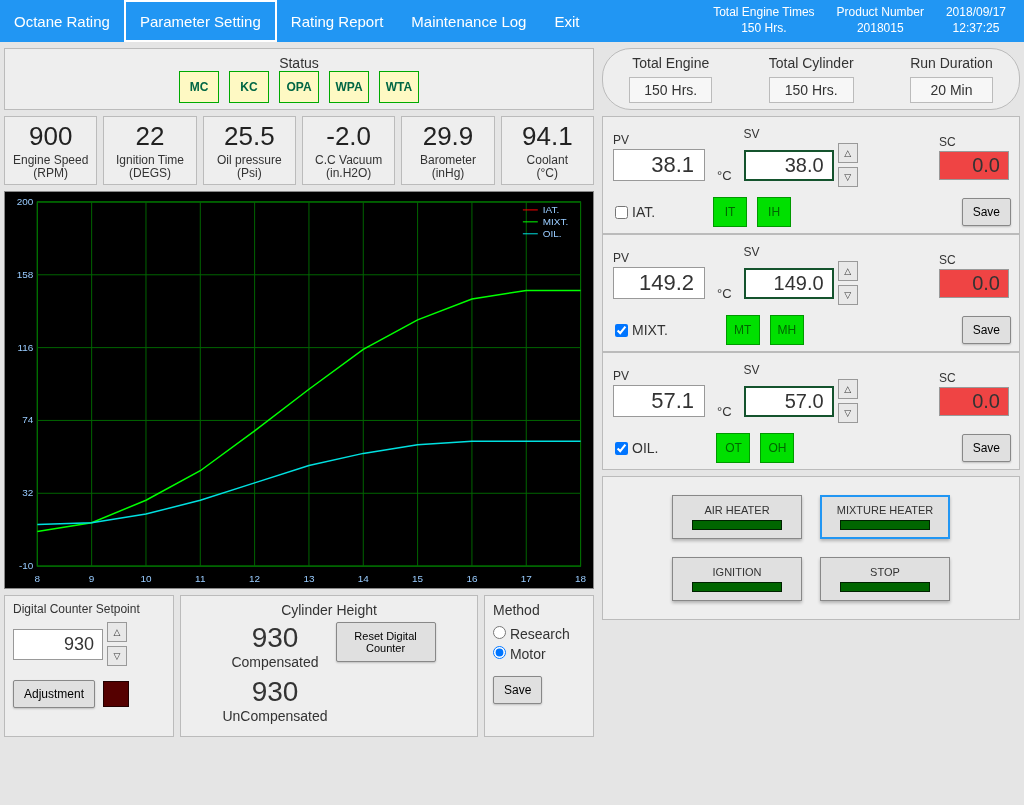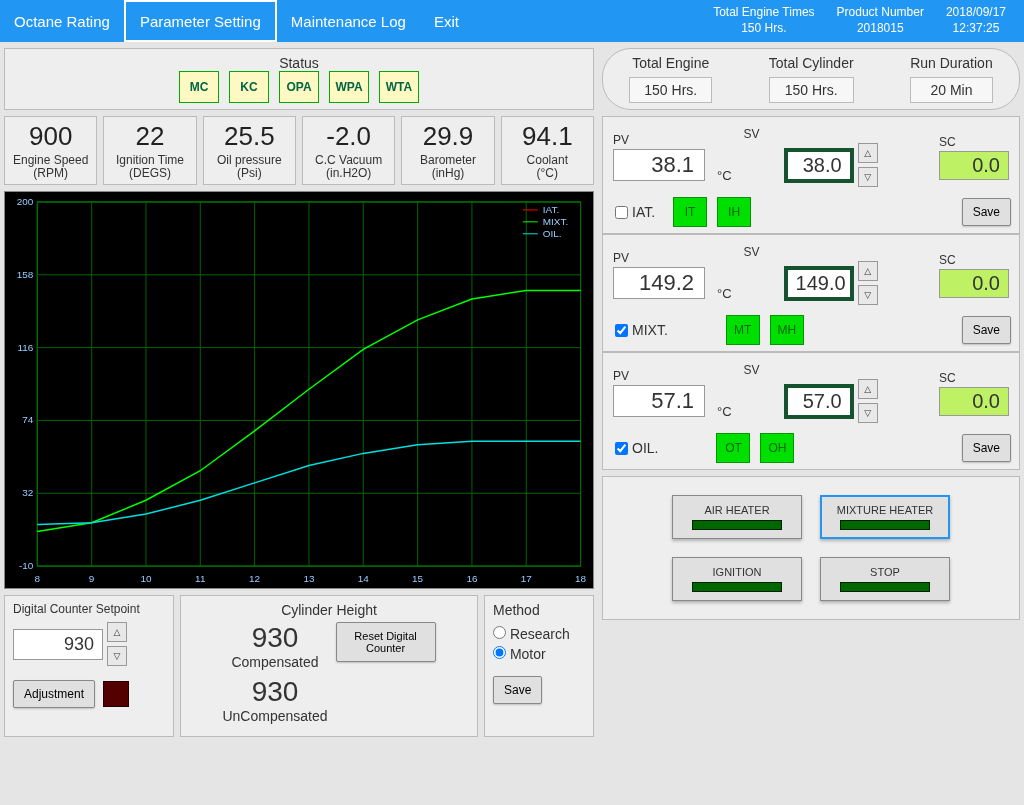--- a/index.html
+++ b/index.html
@@ -57,41 +57,42 @@
 .rt-col { text-align: center; }
 .rt-col .lab { font-size: 14px; margin-bottom: 6px; }
 .rt-col .val { background: #f7f7f7; border: 1px solid #bbb; padding: 4px 14px; font-size: 14px; }
 
 
 .card { }
 .card-row1 { display: flex; align-items: center; gap: 12px; margin: 4px 2px 10px 2px; }
 .card-col { display: flex; flex-direction: column; align-items: flex-start; gap: 2px; }
 .card-col .lab { font-size: 12px; }
 .pv-box { background: #fff; border: 1px solid #999; font-size: 22px; text-align: right; padding: 2px 10px; width: 92px; }
-.sv-box { background: #fff; border: 4px solid #14532d; font-size: 20px; text-align: right; padding: 2px 8px; width: 70px; margin-left: 40px; }
-.sc-box { background: #bef264; border: 1px solid #999; font-size: 20px; text-align: right; padding: 2px 8px; width: 70px; }
+.sv-box { background: #fff; border: 2px solid #14532d; font-size: 20px; text-align: right; padding: 2px 8px; width: 90px; }
+.sc-box { background: #ef4444; border: 1px solid #999; font-size: 20px; text-align: right; padding: 2px 8px; width: 70px; }
 .unit { font-size: 13px; align-self: flex-end; margin-bottom: 4px; }
 .card-row2 { display: flex; align-items: center; gap: 18px; margin-left: 4px; }
 .chk { display: flex; align-items: center; gap: 4px; font-size: 14px; }
 .green-btn { background: #00e000; color: #060; width: 34px; height: 30px; border: 1px solid #090; font-size: 12px; display: flex; align-items: center; justify-content: center; cursor: pointer; }
 .save-btn { margin-left: auto; }
 
 
 .big-buttons { display: flex; flex-wrap: wrap; gap: 18px; justify-content: center; padding: 12px 6px; }
 .big-btn { width: 130px; height: 44px; background: #e0e0e0; border: 1px solid #888; box-shadow: 0 2px 3px rgba(0,0,0,.25); display: flex; flex-direction: column; align-items: center; justify-content: center; font-size: 11px; cursor: pointer; gap: 4px; }
 .big-btn.sel { border: 2px solid #2196f3; }
 .led-bar { width: 90px; height: 10px; background: #060; border: 1px solid #020; }
 </style>
 </head>
 <body>
 
 <div class="topbar">
   <div class="menu" id="menu">
       <div class="menu-item">Octane Rating</div>
       <div class="menu-item active">Parameter Setting</div>
+      <div class="menu-item">Rating Report</div>
       <div class="menu-item">Maintenance Log</div>
       <div class="menu-item">Exit</div>
     </div>
   <div class="header-info">
     <div class="col">
         <div>Total Engine Times</div>
         <div>150 Hrs.</div>
       </div>
     <div class="col">
         <div>Product Number</div>
@@ -265,21 +266,21 @@
                 </div>
               </div>
             </div>
             <div class="card-col" style="margin-left:auto;">
               <div class="lab">SC</div>
               <div class="sc-box">0.0</div>
             </div>
           </div>
           <div class="card-row2">
             <label class="chk"><input type="checkbox" style=""> IAT.</label>
-            <div style="display:flex;gap:10px;">
+            <div style="display:flex;gap:10px;margin-left:40px;">
               <div class="green-btn">IT</div>
               <div class="green-btn">IH</div>
             </div>
             <button class="btn3d save-btn">Save</button>
           </div>
         </div>
         <div class="panel card">
           <div class="card-row1">
             <div class="card-col">
               <div class="lab">PV</div>

